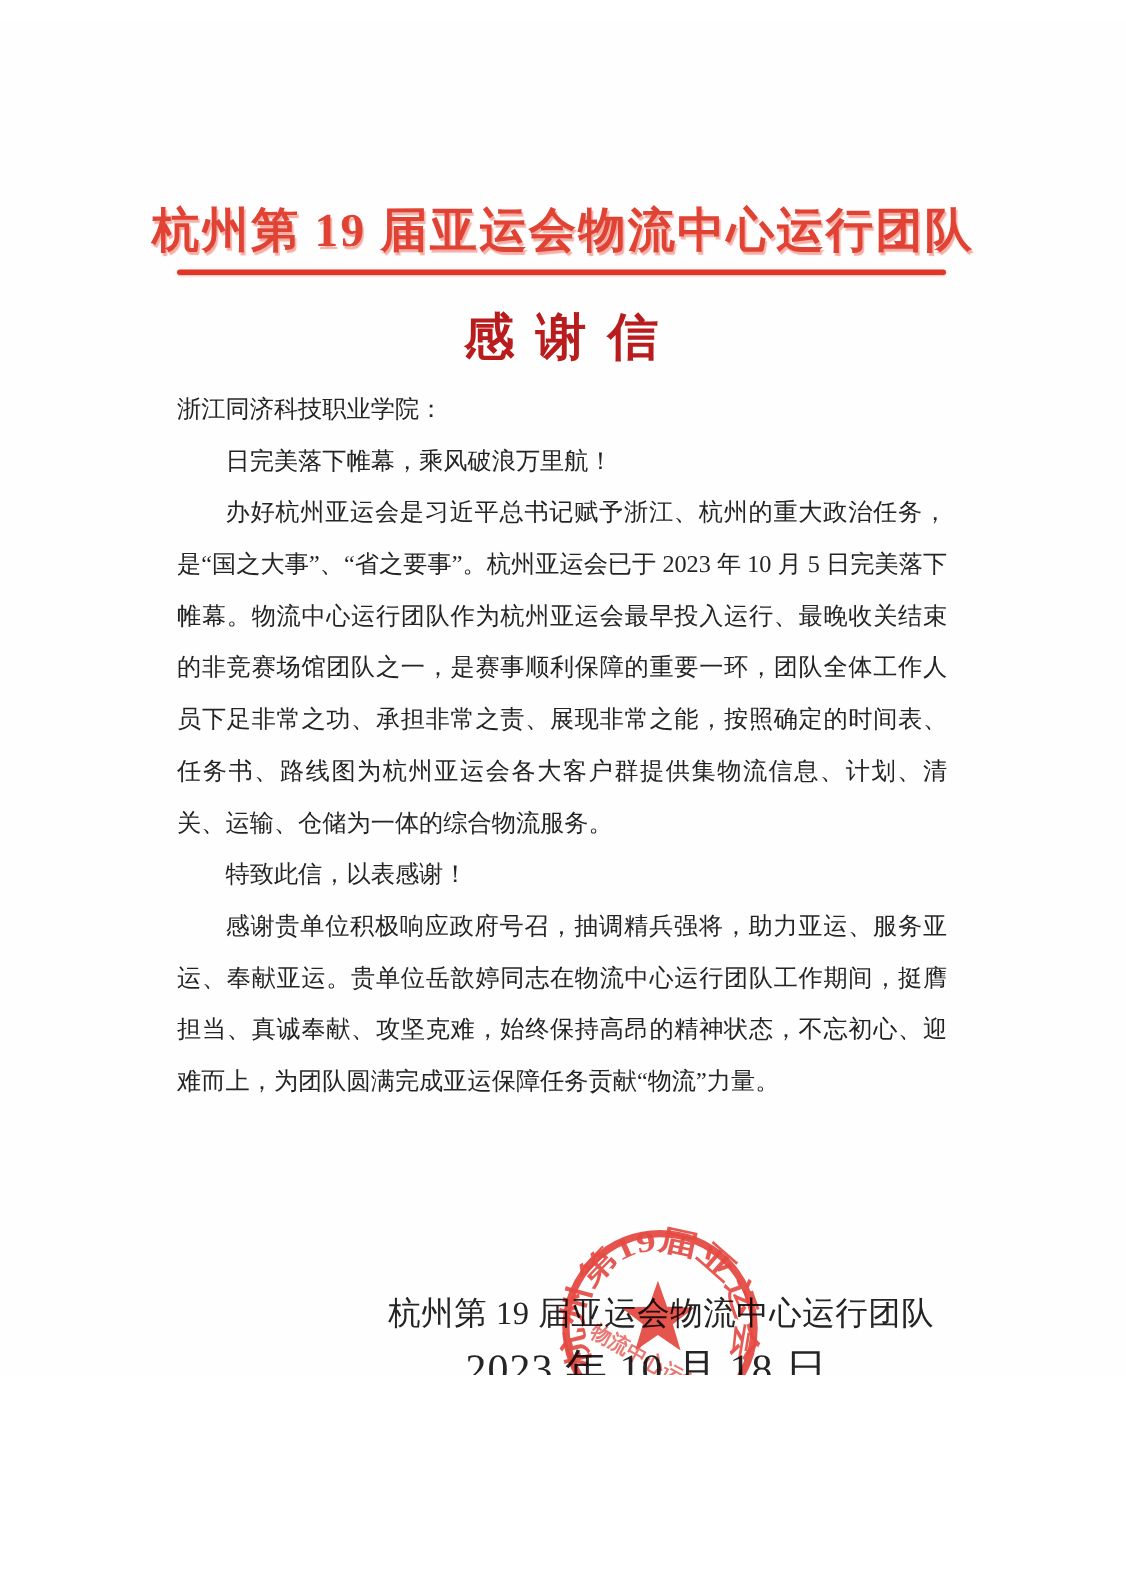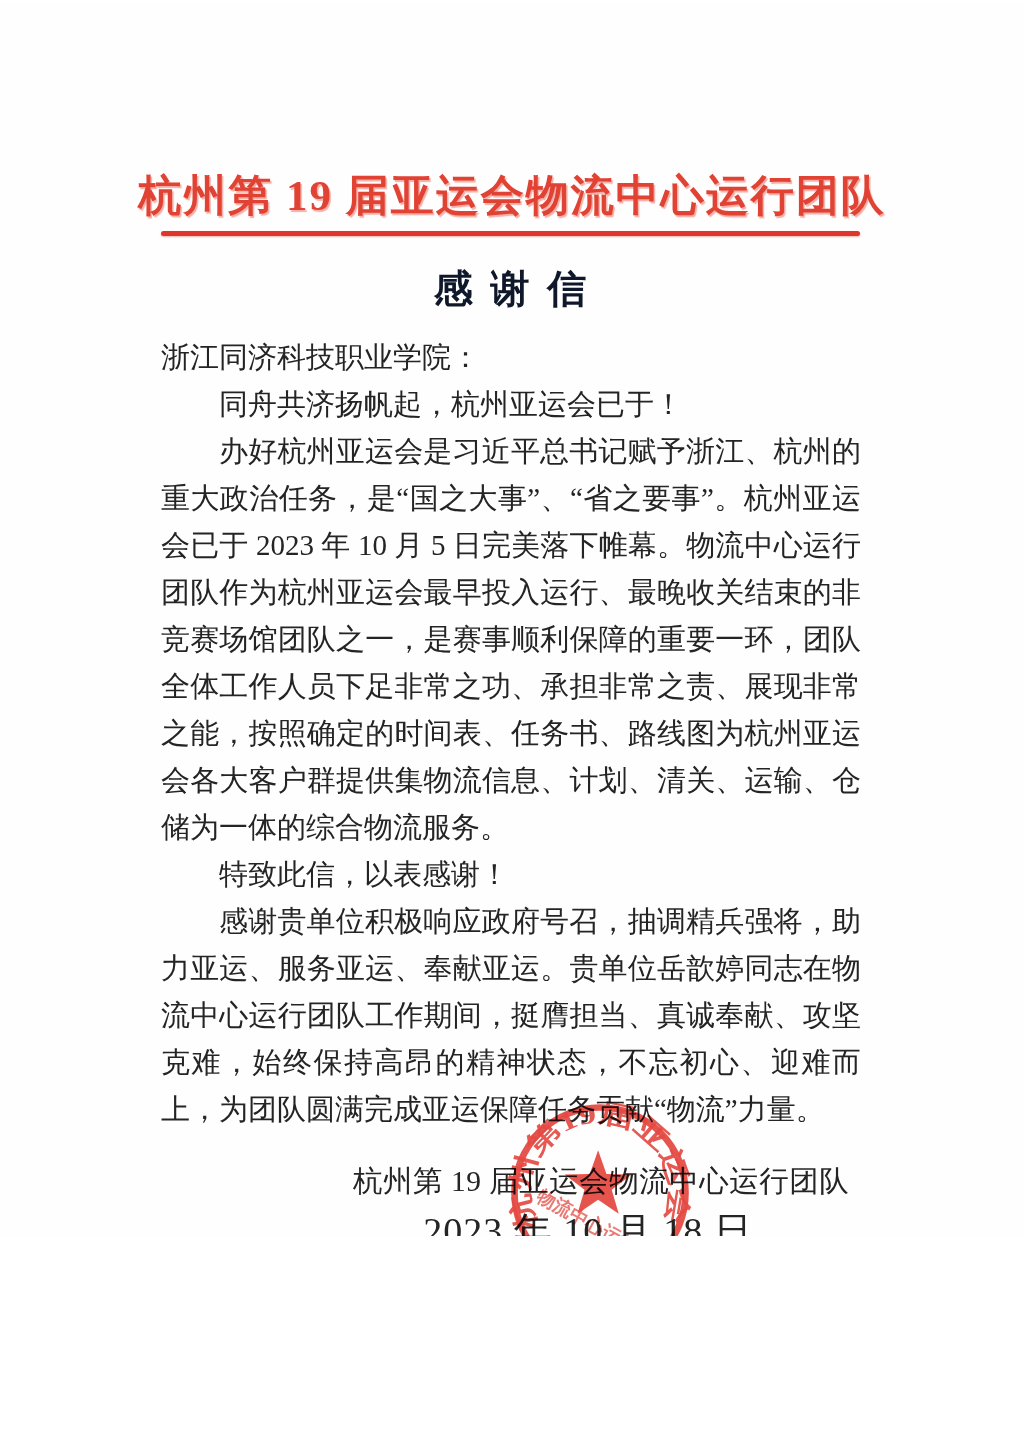--- a/index.html
+++ b/index.html
@@ -1,20 +1,20 @@
 <!DOCTYPE html>
 <html><head>
 <meta charset="utf-8">
 <style>
   html, body { margin: 0; padding: 0; background: #ffffff; }
   .page {
     position: relative;
     width: 1024px;
     height: 1232px;
-    margin: 4px auto;
+    margin: 18px auto;
     background: #fefefe;
     overflow: hidden;
     font-family: "Liberation Serif", serif;
   }
   .letterhead {
     position: absolute;
     top: 163px; left: 0; right: 0;
     text-align: center;
     font-size: 43px;
     font-weight: bold;
@@ -28,31 +28,31 @@
     top: 227px; left: 161px;
     width: 699px; height: 5px;
     background: #de372a;
     border-radius: 3px;
     box-shadow: 0 1px 2px rgba(235, 130, 120, 0.6);
   }
   .doc-title {
     position: absolute;
     top: 258px; left: 0; right: 0;
     text-align: center;
-    font-size: 39px;
+    font-size: 46px;
     font-weight: bold;
-    color: #0f172a;
+    color: #b91c1c;
     letter-spacing: 4px;
     white-space: nowrap;
   }
   .body-block {
     position: absolute;
     top: 330px; left: 161px;
     width: 700px;
-    font-size: 29px;
+    font-size: 22px;
     line-height: 47px;
     color: #242424;
     text-align: justify;
   }
   .body-block p { margin: 0; }
   .para { text-indent: 2em; }
   .sig-block {
     position: absolute;
     top: 1152px; left: 353px;
     width: 442px;
@@ -78,21 +78,21 @@
 <div class="page">
 
   <div class="letterhead">杭州第 19 届亚运会物流中心运行团队</div>
 
   <div class="letterhead-rule"></div>
 
   <div class="doc-title">感 谢 信</div>
 
   <div class="body-block">
     <p class="salutation">浙江同济科技职业学院：</p>
-    <p class="para">同舟共济扬帆起，杭州亚运会已于！</p>
+    <p class="para">日完美落下帷幕，乘风破浪万里航！</p>
     <p class="para">办好杭州亚运会是习近平总书记赋予浙江、杭州的重大政治任务，是“国之大事”、“省之要事”。杭州亚运会已于 2023 年 10 月 5 日完美落下帷幕。物流中心运行团队作为杭州亚运会最早投入运行、最晚收关结束的非竞赛场馆团队之一，是赛事顺利保障的重要一环，团队全体工作人员下足非常之功、承担非常之责、展现非常之能，按照确定的时间表、任务书、路线图为杭州亚运会各大客户群提供集物流信息、计划、清关、运输、仓储为一体的综合物流服务。</p>
     <p class="para">特致此信，以表感谢！</p>
     <p class="para">感谢贵单位积极响应政府号召，抽调精兵强将，助力亚运、服务亚运、奉献亚运。贵单位岳歆婷同志在物流中心运行团队工作期间，挺膺担当、真诚奉献、攻坚克难，始终保持高昂的精神状态，不忘初心、迎难而上，为团队圆满完成亚运保障任务贡献“物流”力量。</p>
   </div>
 
   <div class="sig-block">
     <div class="sig-org">杭州第 19 届亚运会物流中心运行团队</div>
     <div class="sig-date">2023 年 10 月 18 日</div>
   </div>
 

